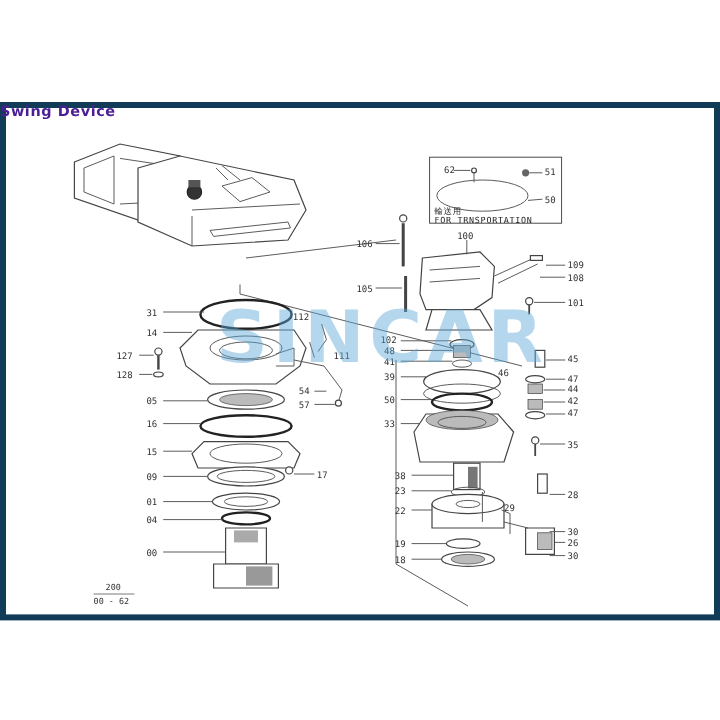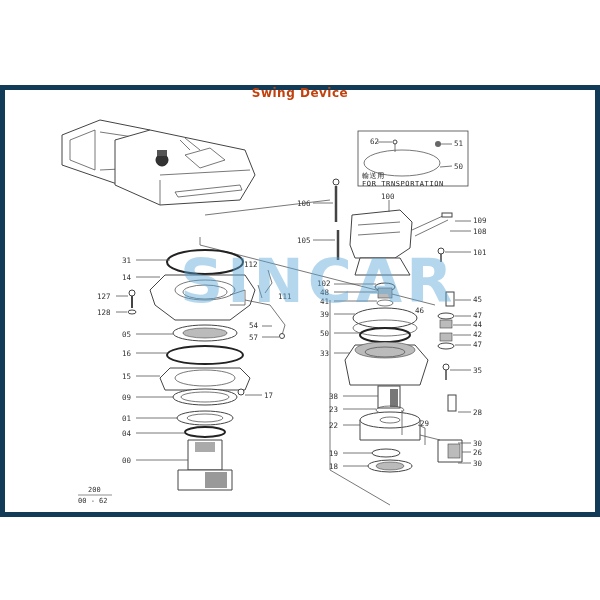--- a/index.html
+++ b/index.html
@@ -1,18 +1,18 @@
 <!DOCTYPE html>
 <html><head>
   <meta charset="utf-8">
   <style>
     html, body { margin: 0; padding: 0; }
     body { width: 600px; height: 600px; background: #ffffff; position: relative; overflow: hidden; font-family: "DejaVu Sans", sans-serif; }
     .frame { position: absolute; left: 0; top: 85px; width: 600px; height: 432px; box-sizing: border-box; border: 5px solid #123b58; background: #fff; }
-    .title { position: absolute; left: 0; width: 600px; top: 86px; text-align: center; font-size: 12px; font-weight: bold; color: #c2410c; letter-spacing: 0.5px; }
+    .title { position: absolute; left: 0; width: 600px; top: 86px; text-align: left; font-size: 12px; font-weight: bold; color: #4c1d95; letter-spacing: 0.5px; }
     svg { position: absolute; left: 0; top: 0; }
     .lbl { font-family: "DejaVu Sans Mono", monospace; font-size: 7.5px; fill: #333; }
     .line { stroke: #555; stroke-width: 0.8; fill: none; }
     .part { stroke: #444; stroke-width: 1; fill: #fff; }
     .thick { stroke: #222; stroke-width: 2; fill: none; }
     .gear { stroke: #444; stroke-width: 0.6; fill: #bbb; }
     .wm { font-family: "DejaVu Sans", sans-serif; font-size: 60px; font-weight: bold; fill: #5aa8d8; opacity: 0.45; letter-spacing: 4px; }
     .pagenum { font-family: "DejaVu Sans Mono", monospace; font-size: 7px; fill: #333; }
     .transbox-label { font-family: "DejaVu Sans Mono", monospace; font-size: 7px; fill: #222; letter-spacing: 0.6px; }
   </style>

